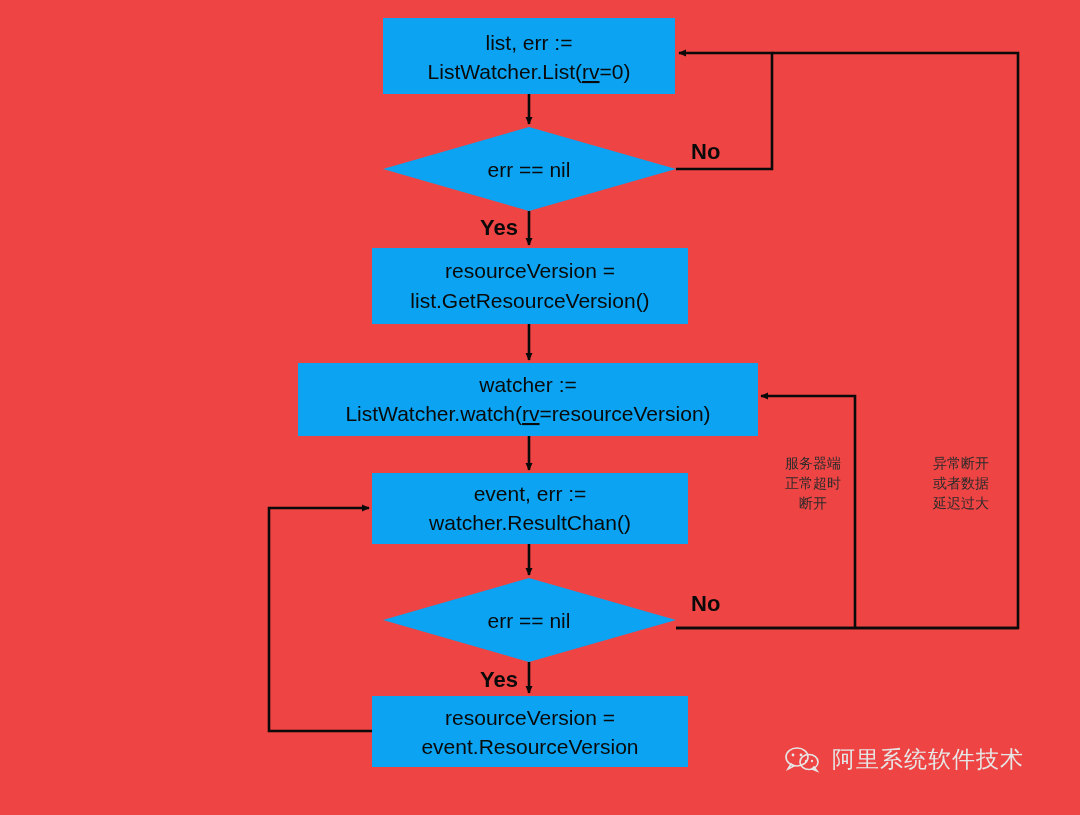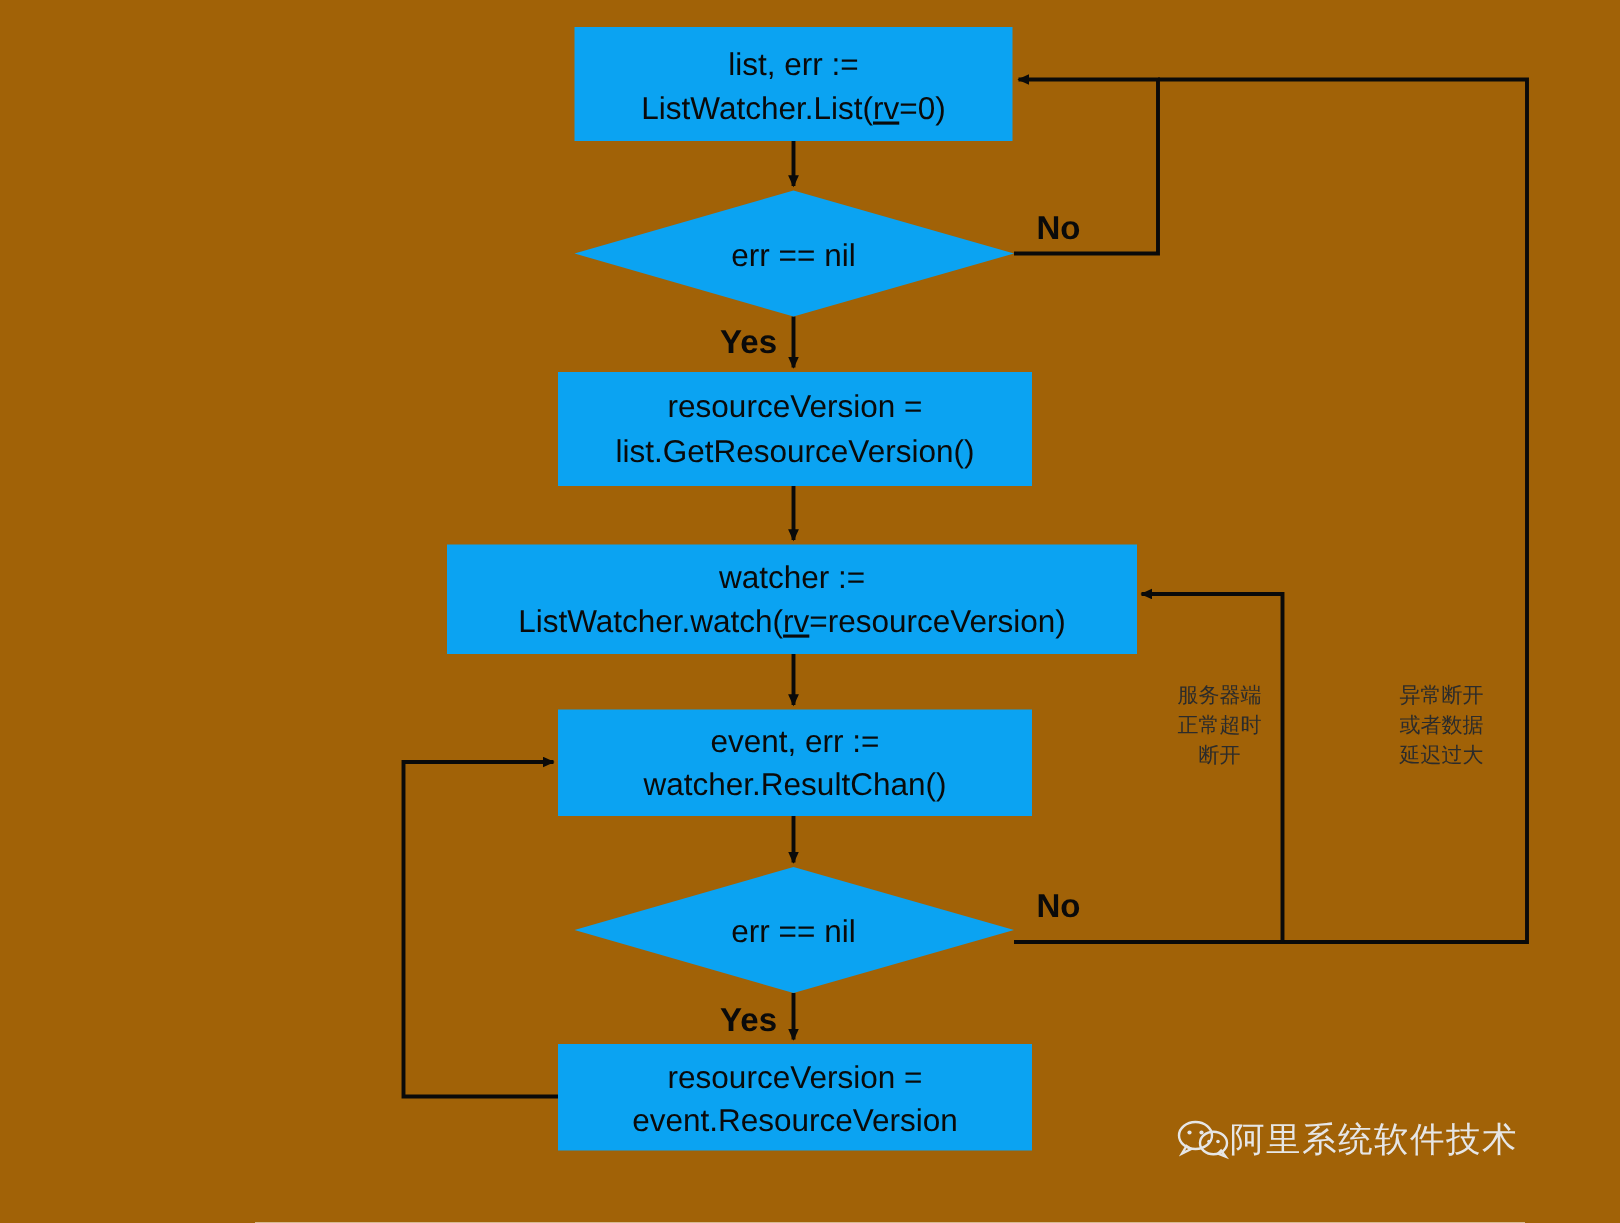--- a/index.html
+++ b/index.html
@@ -7,21 +7,21 @@
     padding: 0;
     background: #ffffff;
   }
   body {
     font-family: "Liberation Sans", "DejaVu Sans", sans-serif;
   }
   #canvas {
     position: relative;
     width: 1080px;
     height: 815px;
-    background: #a16207;
+    background: #ef4444;
     overflow: hidden;
   }
   #flow-svg {
     position: absolute;
     left: 0;
     top: 0;
     width: 1080px;
     height: 815px;
   }
   .node-text {
@@ -42,21 +42,21 @@
   }
   .flow-line {
     stroke: #0a0a0a;
     stroke-width: 2.6;
     fill: none;
   }
   .watermark {
     position: absolute;
     display: flex;
     align-items: center;
-    gap: 0;
+    gap: 12px;
     opacity: 1;
     pointer-events: none;
   }
   .watermark-label {
     font-family: "DejaVu Sans", "Liberation Sans", sans-serif;
     font-size: 23px;
     color: #e6e6e6;
     letter-spacing: 1px;
     white-space: nowrap;
   }

